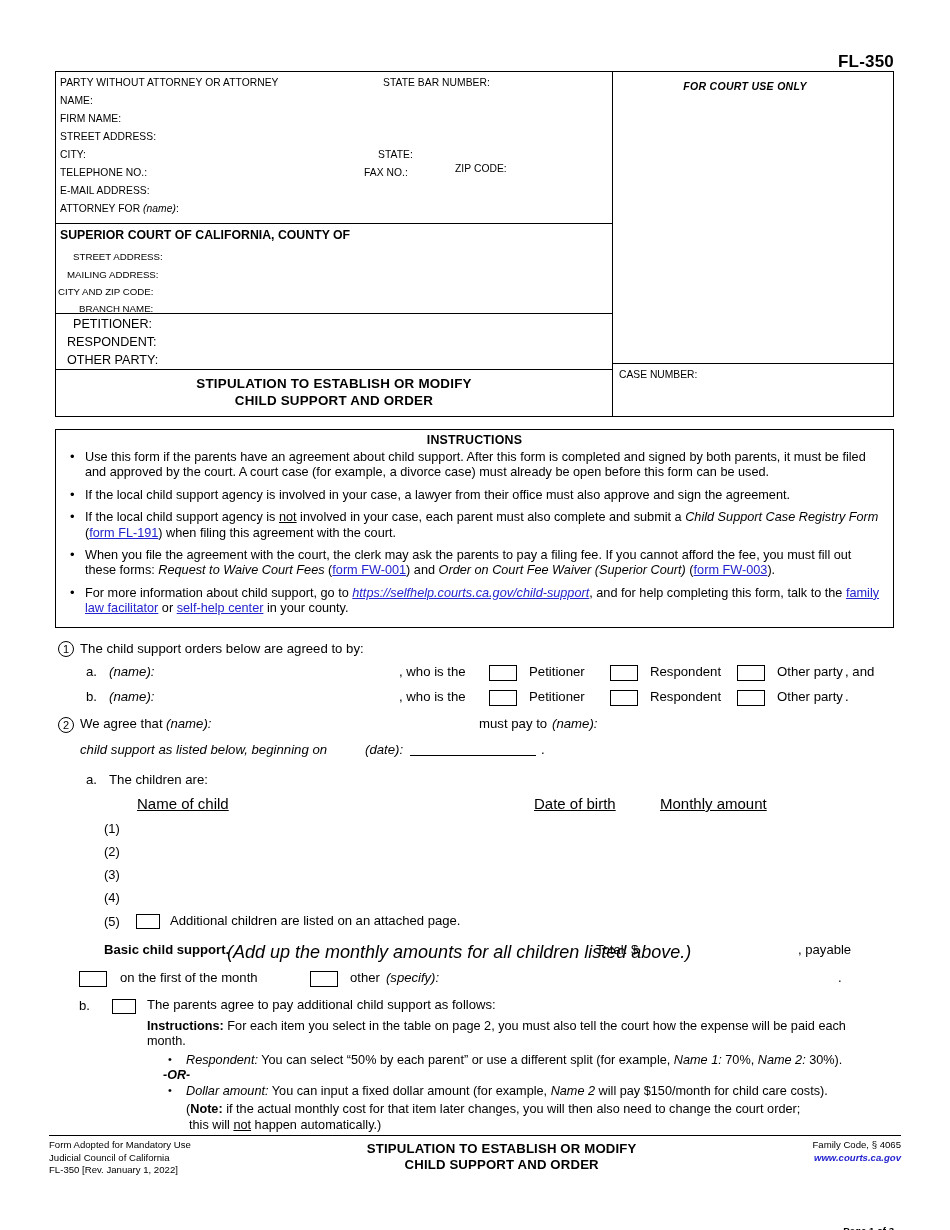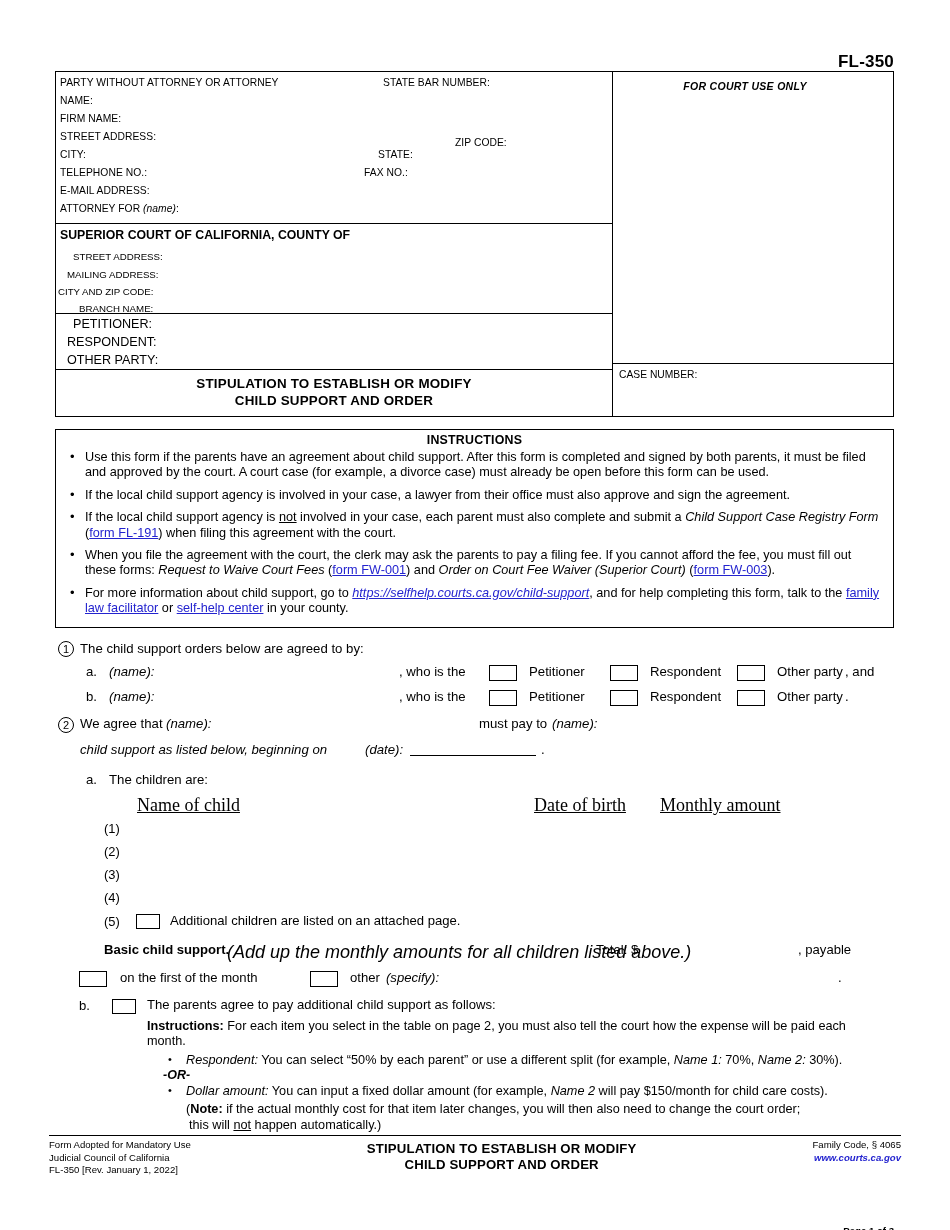--- a/index.html
+++ b/index.html
@@ -240,22 +240,21 @@
   }
   .uline-blank {
     display: inline-block;
     border-bottom: 1.2px solid #000;
     width: 126px;
     height: 13px;
     vertical-align: bottom;
   }
   .colhead {
     text-decoration: underline;
-    font-size: 18px;
-    font-family: Liberation Serif, serif;
+    font-size: 15px;
   }
   .small-note { font-size: 12.7px; line-height: 1.22; }
   .bul2 {
     position: absolute;
     left: 0;
     top: 0;
     font-size: 11px;
   }
 
   
@@ -318,21 +317,21 @@
     <div class="cap-left">
 
       <div class="cap-sec b-bottom attorney-block">
         <div class="lbl row-abs" style="left:4px; top:6px;">PARTY WITHOUT ATTORNEY OR ATTORNEY</div>
         <div class="lbl row-abs" style="left:327px; top:6px;">STATE BAR NUMBER:</div>
         <div class="lbl row-abs" style="left:4px; top:24px;">NAME:</div>
         <div class="lbl row-abs" style="left:4px; top:42px;">FIRM NAME:</div>
         <div class="lbl row-abs" style="left:4px; top:60px;">STREET ADDRESS:</div>
         <div class="lbl row-abs" style="left:4px; top:78px;">CITY:</div>
         <div class="lbl row-abs" style="left:322px; top:78px;">STATE:</div>
-        <div class="lbl row-abs" style="left:399px; top:66px;">ZIP CODE:</div>
+        <div class="lbl row-abs" style="left:399px; top:92px;">ZIP CODE:</div>
         <div class="lbl row-abs" style="left:4px; top:96px;">TELEPHONE NO.:</div>
         <div class="lbl row-abs" style="left:308px; top:96px;">FAX NO.:</div>
         <div class="lbl row-abs" style="left:4px; top:114px;">E-MAIL ADDRESS:</div>
         <div class="lbl row-abs" style="left:4px; top:132px;"><span>ATTORNEY FOR </span><i>(name)</i><span>:</span></div>
       </div>
 
       <div class="cap-sec b-bottom court-block">
         <div class="court-title">SUPERIOR COURT OF CALIFORNIA, COUNTY OF</div>
         <div class="court-sub" style="left:17px; top:27px;">STREET ADDRESS:</div>
         <div class="court-sub" style="left:11px; top:45px;">MAILING ADDRESS:</div>

